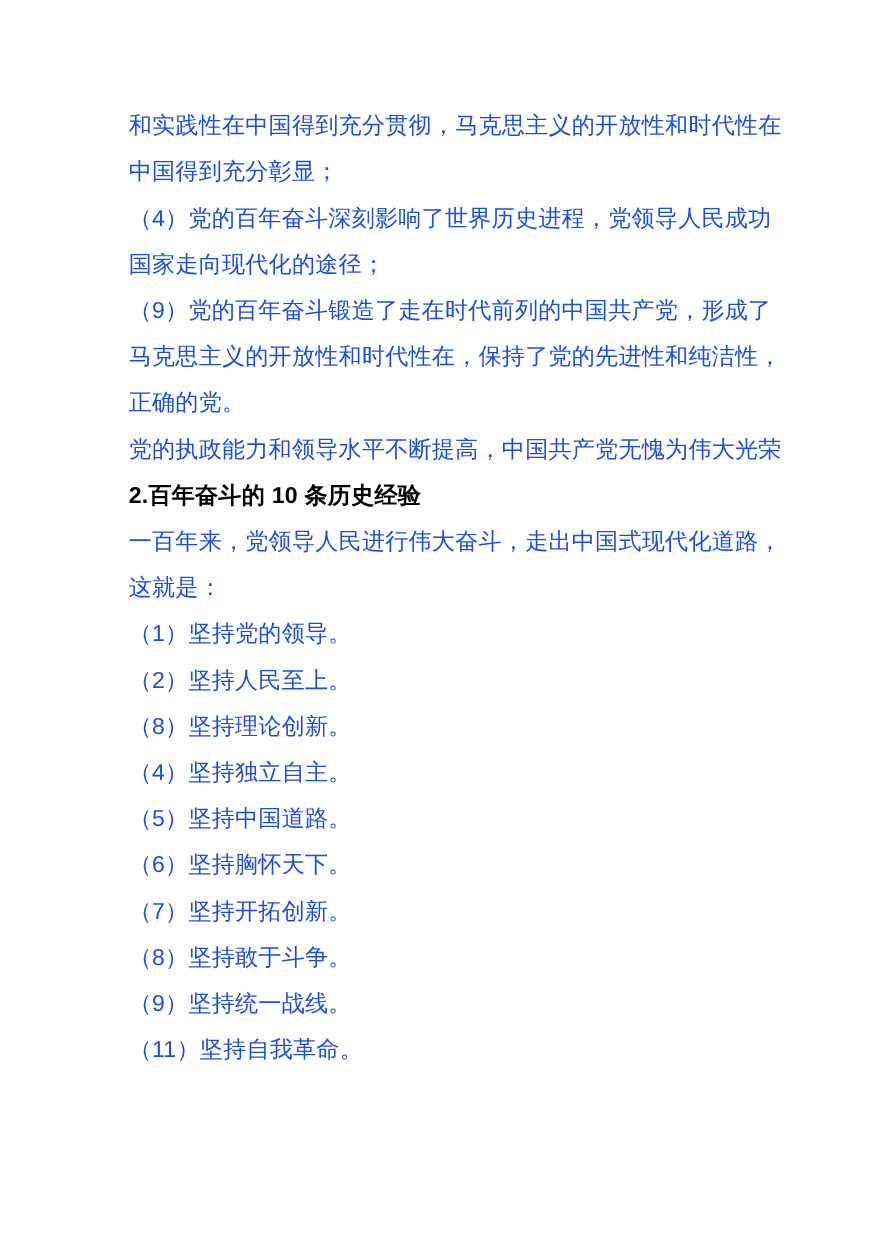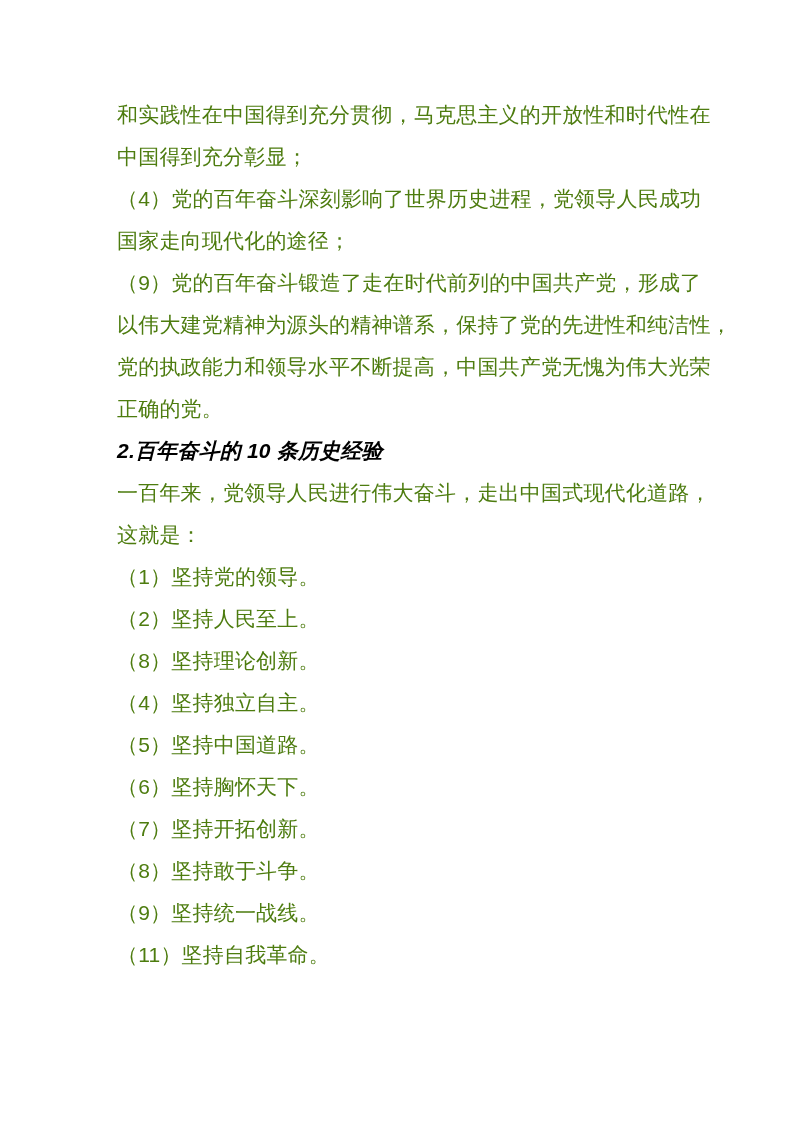--- a/index.html
+++ b/index.html
@@ -18,44 +18,43 @@
   .doc {
     position: absolute;
     left: 117px;
     top: 94px;
     width: 588px;
   }
   .line {
     height: 42px;
     line-height: 42px;
     font-size: 21px;
-    color: #4d7c0f;
+    color: #1d4ed8;
     white-space: nowrap;
     letter-spacing: 0.2px;
     text-align: left;
   }
   .line.heading {
     font-weight: 700;
     color: #000000;
-    font-style: italic;
   }
 </style>
 </head>
 <body>
 
 <div class="page">
   <div class="doc">
       <div class="line">和实践性在中国得到充分贯彻，马克思主义的开放性和时代性在</div>
       <div class="line">中国得到充分彰显；</div>
       <div class="line">（4）党的百年奋斗深刻影响了世界历史进程，党领导人民成功</div>
       <div class="line">国家走向现代化的途径；</div>
       <div class="line">（9）党的百年奋斗锻造了走在时代前列的中国共产党，形成了</div>
-      <div class="line">以伟大建党精神为源头的精神谱系，保持了党的先进性和纯洁性，</div>
+      <div class="line">马克思主义的开放性和时代性在，保持了党的先进性和纯洁性，</div>
+      <div class="line">正确的党。</div>
       <div class="line">党的执政能力和领导水平不断提高，中国共产党无愧为伟大光荣</div>
-      <div class="line">正确的党。</div>
       <div class="line heading">2.百年奋斗的 10 条历史经验</div>
       <div class="line">一百年来，党领导人民进行伟大奋斗，走出中国式现代化道路，</div>
       <div class="line">这就是：</div>
       <div class="line">（1）坚持党的领导。</div>
       <div class="line">（2）坚持人民至上。</div>
       <div class="line">（8）坚持理论创新。</div>
       <div class="line">（4）坚持独立自主。</div>
       <div class="line">（5）坚持中国道路。</div>
       <div class="line">（6）坚持胸怀天下。</div>
       <div class="line">（7）坚持开拓创新。</div>

